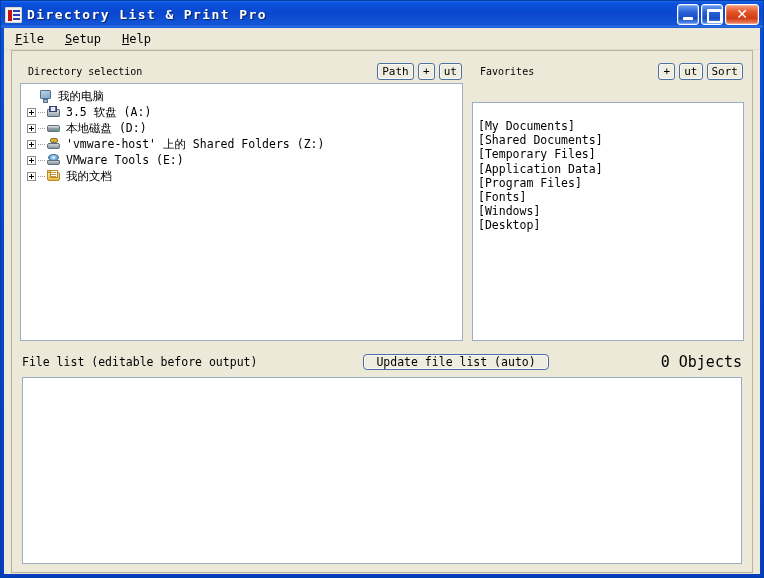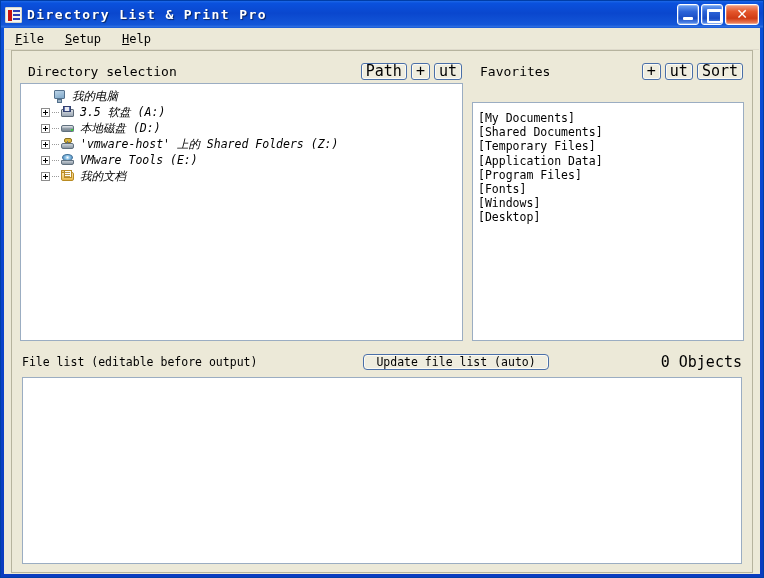--- a/index.html
+++ b/index.html
@@ -143,47 +143,47 @@
   }
   .panel { display: flex; flex-direction: column; }
   .panel.left { flex: 1 1 auto; }
   .panel.right { flex: 0 0 272px; gap: 19px; }
   .panel-head {
     height: 24px; flex: 0 0 24px;
     display: flex; align-items: center;
     padding: 0 1px 0 8px;
   }
   .panel-title {
-    font-size: 13px; color: #000;
+    font-size: 10px; color: #000;
     flex: 1 1 auto;
     white-space: nowrap;
   }
   .mini-btns { display: flex; gap: 4px; align-items: center; }
   .mini-btn {
     background: #efeddf;
     border: 1px solid #4a6fa8;
     border-radius: 3px;
-    font-size: 15px;
+    font-size: 11px;
     color: #000;
     height: 17px;
     min-width: 17px;
     padding: 0 4px;
     display: flex; align-items: center; justify-content: center;
     white-space: nowrap;
     box-shadow: inset 0 0 0 1px #fbfaf3;
   }
   .box {
     flex: 1 1 auto;
     background: #ffffff;
     border: 1px solid #9badc2;
     overflow: hidden;
     position: relative;
   }
   
-  .tree { padding: 4px 0 0 20px; font-style: italic; }
+  .tree { padding: 4px 0 0 6px; }
   .tnode {
     height: 16px;
     display: flex; align-items: center;
     font-size: 11.5px; color: #000;
     white-space: nowrap;
     position: relative;
   }
   .tnode .expander {
     width: 9px; height: 9px; flex: 0 0 9px;
     border: 1px solid #8c8c8c;
@@ -225,21 +225,21 @@
   .ico-net .drv { left:1px; top:6px; width:13px; height:6px; background:linear-gradient(180deg,#cdd5dd,#8b97a3); border:1px solid #60707e; border-radius:2px;}
   .ico-net .pipe { left:4px; top:1px; width:8px; height:5px; background:#d8b53e; border:1px solid #8a711d; border-radius:2px;}
   .ico-net .cbl { left:7px; top:4px; width:1px; height:4px; background:#6a7480;}
   
   .ico-folder .back { left:1px; top:3px; width:13px; height:9px; background:linear-gradient(180deg,#fbe3a8,#e9b84a); border:1px solid #b98b22; border-radius:1px 2px 2px 2px;}
   .ico-folder .tab2 { left:1px; top:1px; width:6px; height:3px; background:#f2cf78; border:1px solid #b98b22; border-bottom:none; border-radius:1px 1px 0 0;}
   .ico-folder .page { left:4px; top:1px; width:8px; height:8px; background:#fdfdf8; border:1px solid #b98b22;}
   .ico-folder .ln { left:5px; width:5px; height:1px; background:#c09a44;}
   .ico-folder .l1{top:3px;} .ico-folder .l2{top:5px;} .ico-folder .l3{top:7px;}
   
-  .favlist { padding: 8px 0 0 5px; }
+  .favlist { padding: 16px 0 0 5px; }
   .favitem {
     font-size: 11.5px; color: #000;
     height: 14.2px; line-height: 14.2px;
     white-space: nowrap;
   }
   
   .filebar {
     flex: 0 0 30px; height: 30px;
     display: flex; align-items: center;
     padding: 0 10px 0 10px;

